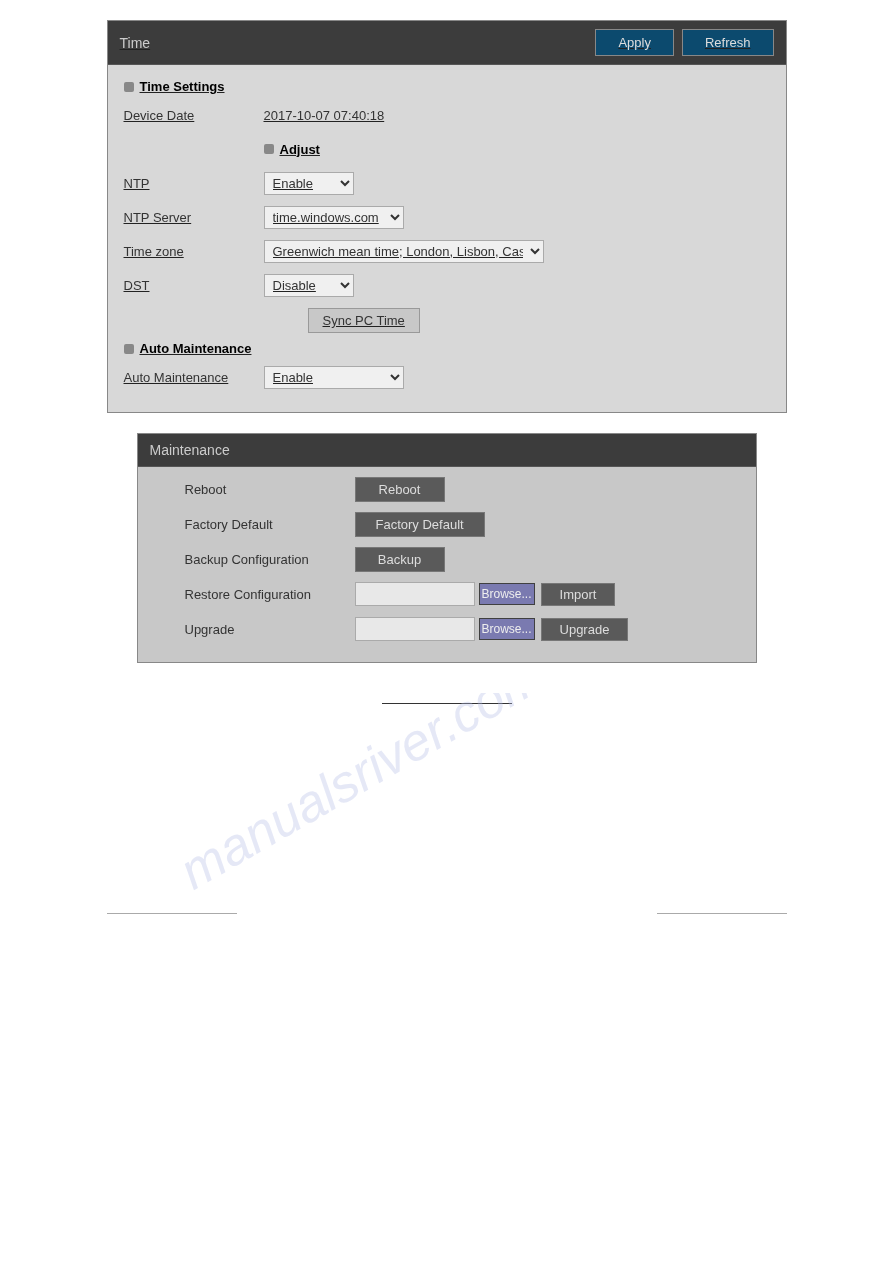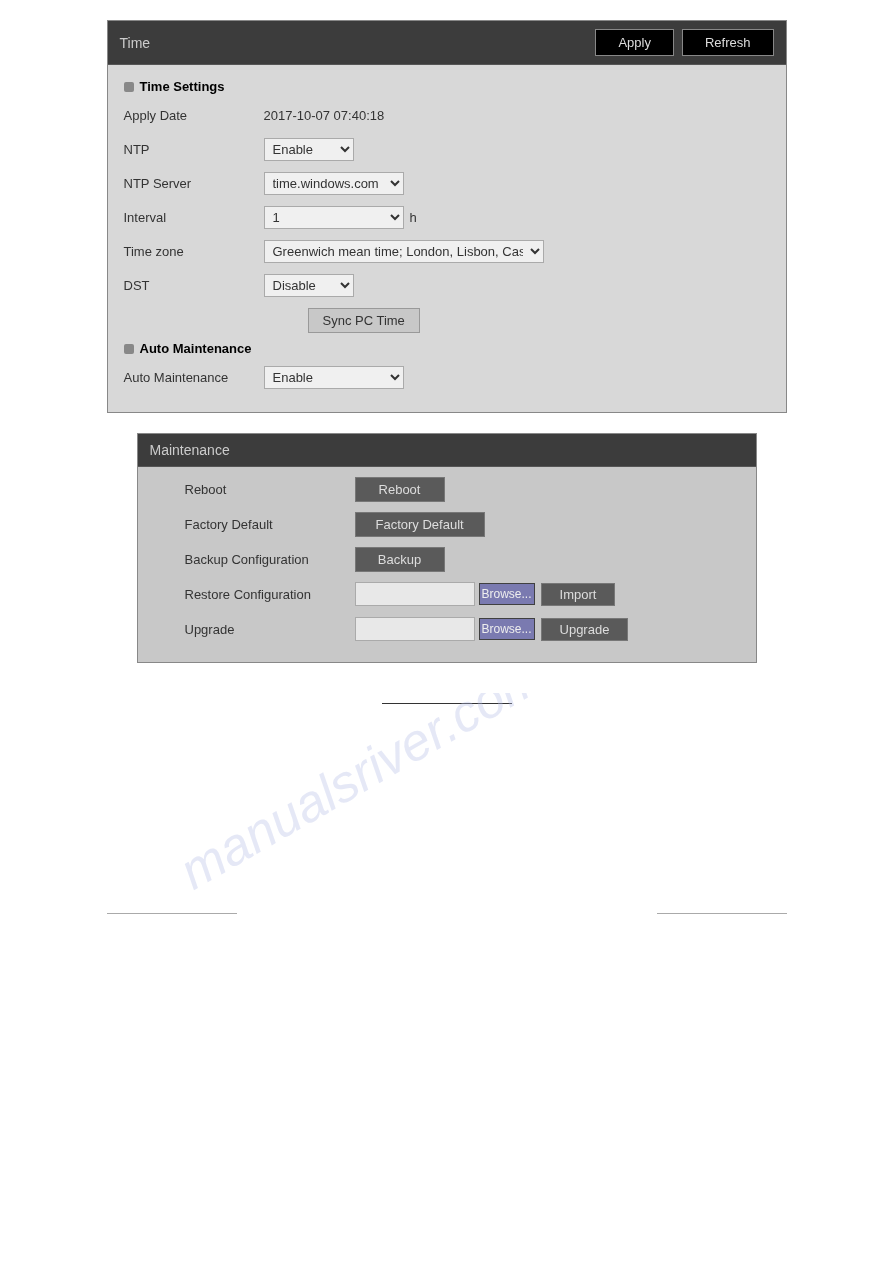--- a/index.html
+++ b/index.html
@@ -10,38 +10,39 @@
       color: #222;
       padding: 20px;
     }
 
     
     .panel {
       border: 1px solid #888;
       background: #3c3c3c;
       width: 680px;
       margin: 0 auto 20px auto;
+      text-decoration: underline;
     }
 
     .panel-header {
       display: flex;
       align-items: center;
       background: #3c3c3c;
       padding: 8px 12px;
       border-bottom: 1px solid #555;
     }
 
     .panel-header-title {
       color: #ccc;
       font-size: 14px;
       flex: 1;
     }
 
     .header-btn {
-      background: #000000;
+      background: #0c4a6e;
       color: #ddd;
       border: 1px solid #888;
       padding: 5px 22px;
       cursor: pointer;
       font-size: 13px;
       margin-left: 8px;
     }
 
     .panel-body {
       background: #d8d8d8;
@@ -234,47 +235,47 @@
     <button class="header-btn">Refresh</button>
   </div>
   <div class="panel-body">
 
     <div class="section-label">
       <span class="bullet"></span>
       <span>Time Settings</span>
     </div>
 
     <div class="form-row">
-      <span class="form-label">Apply Date</span>
+      <span class="form-label">Device Date</span>
       <span class="form-value">2017-10-07 07:40:18</span>
     </div>
 
+    <div class="form-row">
+      <span class="form-label"></span>
+      <span class="section-label" style="margin:0">
+        <span class="bullet"></span>
+        <span>Adjust</span>
+      </span>
+    </div>
 
     <div class="form-row">
       <span class="form-label">NTP</span>
       <select class="narrow">
         <option>Enable</option>
         <option>Disable</option>
       </select>
     </div>
 
     <div class="form-row">
       <span class="form-label">NTP Server</span>
       <select class="medium">
         <option>time.windows.com</option>
       </select>
     </div>
 
-    <div class="form-row">
-      <span class="form-label">Interval</span>
-      <select class="medium">
-        <option>1</option><option>2</option><option>5</option><option>10</option>
-      </select>
-      <span class="unit-label">h</span>
-    </div>
 
     <div class="form-row">
       <span class="form-label">Time zone</span>
       <select class="wide">
         <option>Greenwich mean time; London, Lisbon, Casabl</option>
       </select>
     </div>
 
     <div class="form-row">
       <span class="form-label">DST</span>

